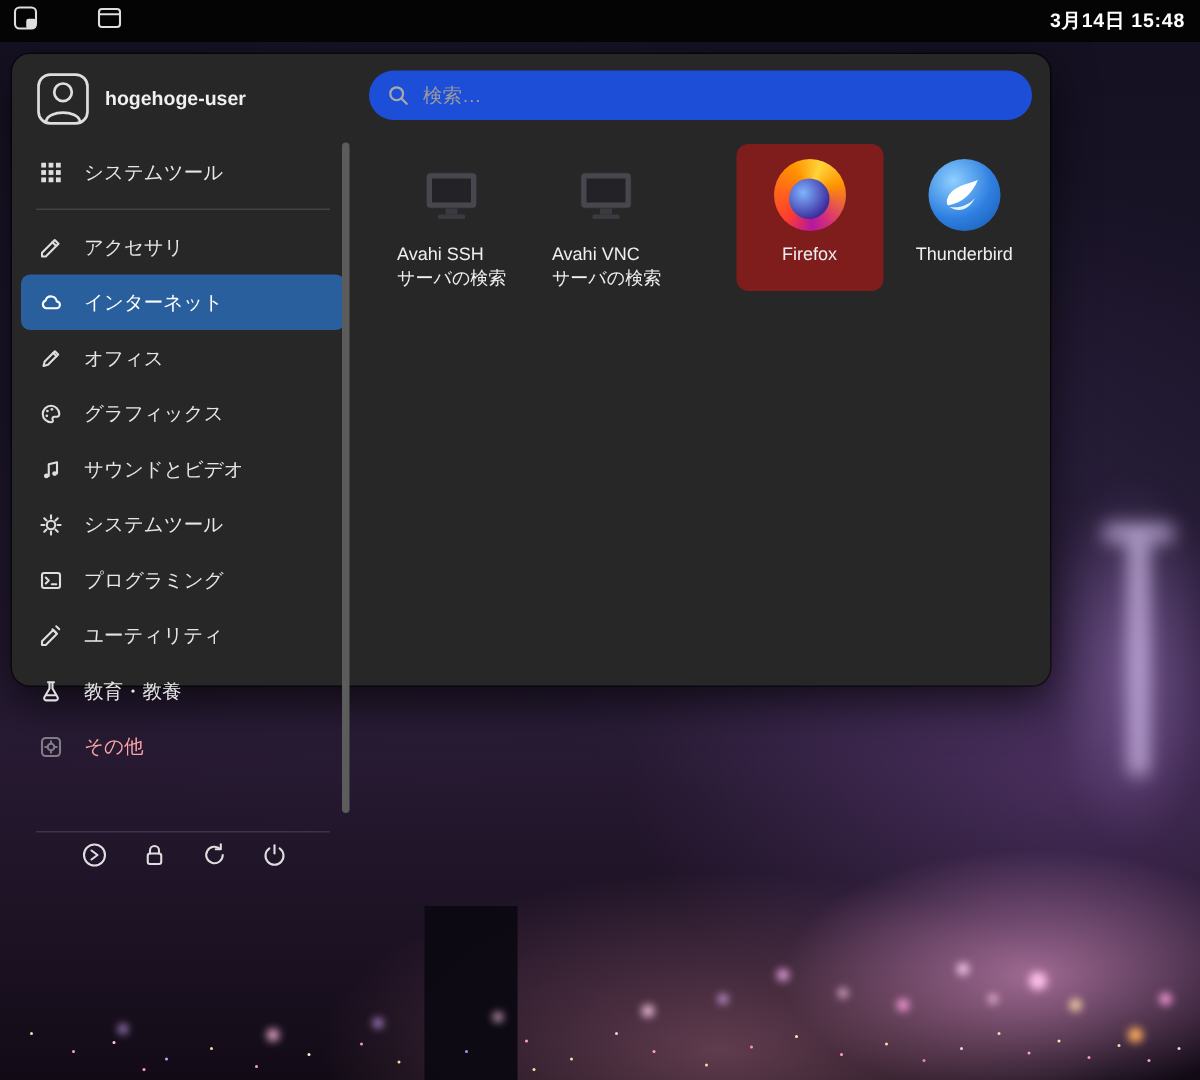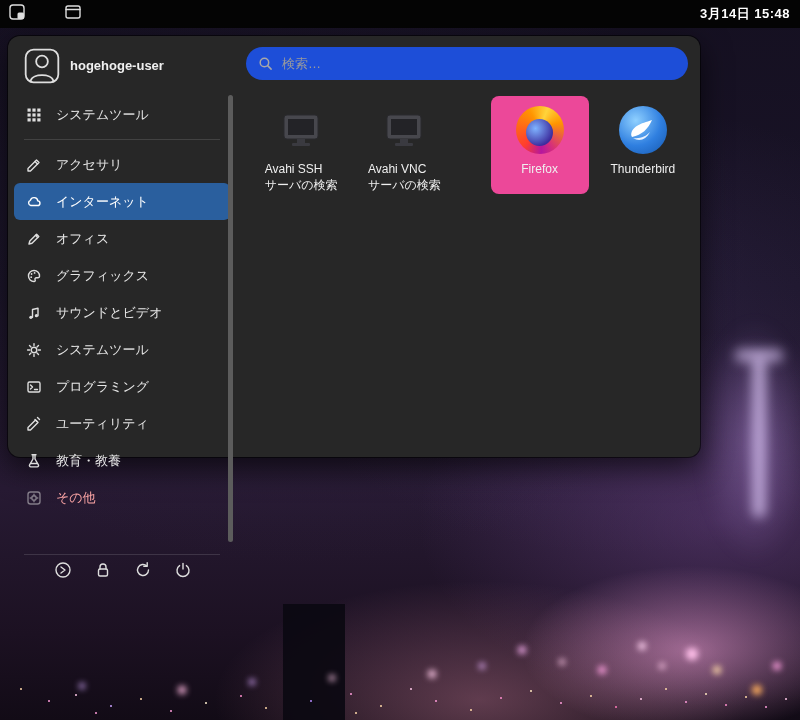--- a/index.html
+++ b/index.html
@@ -86,21 +86,21 @@
     justify-content:center; border-radius:6px; cursor:pointer; }
   .footer-divider { position:absolute; left:16px; top:518px; width:196px; height:1px;
     background:rgba(255,255,255,.13); }
 
   .scrollbar { position:absolute; left:220px; top:59px; width:5px; height:447px;
     background:#5c5c5c; border-radius:3px; }
 
   .grid { position:absolute; left:244px; top:60px; width:440px; display:flex; gap:5px; }
   .tile { width:105px; height:98px; border-radius:8px; display:flex; flex-direction:column;
     align-items:center; padding-top:10px; cursor:pointer; }
-  .tile.sel { background:#ec4899;margin-left:32px; }
+  .tile.sel { background:#7f1d1d;margin-left:32px; }
   .tile .app-icon { width:48px; height:48px; position:relative; }
   .tile .label { margin-top:7px; font-size:12px; line-height:16px;
     color:#efefef; }
 
   .firefox { border-radius:50%;
     background:conic-gradient(from 220deg at 50% 45%, #ff3d2e, #ff9500 30%, #ffd43b 45%,
       #ff9500 60%, #d62f7a 80%, #b5179e 88%, #ff3d2e); }
   .firefox::after { content:""; position:absolute; left:10px; top:13px; width:27px;
     height:27px; border-radius:50%;
     background:radial-gradient(circle at 35% 35%, #7fb3ff, #3d2d9e 72%); }

